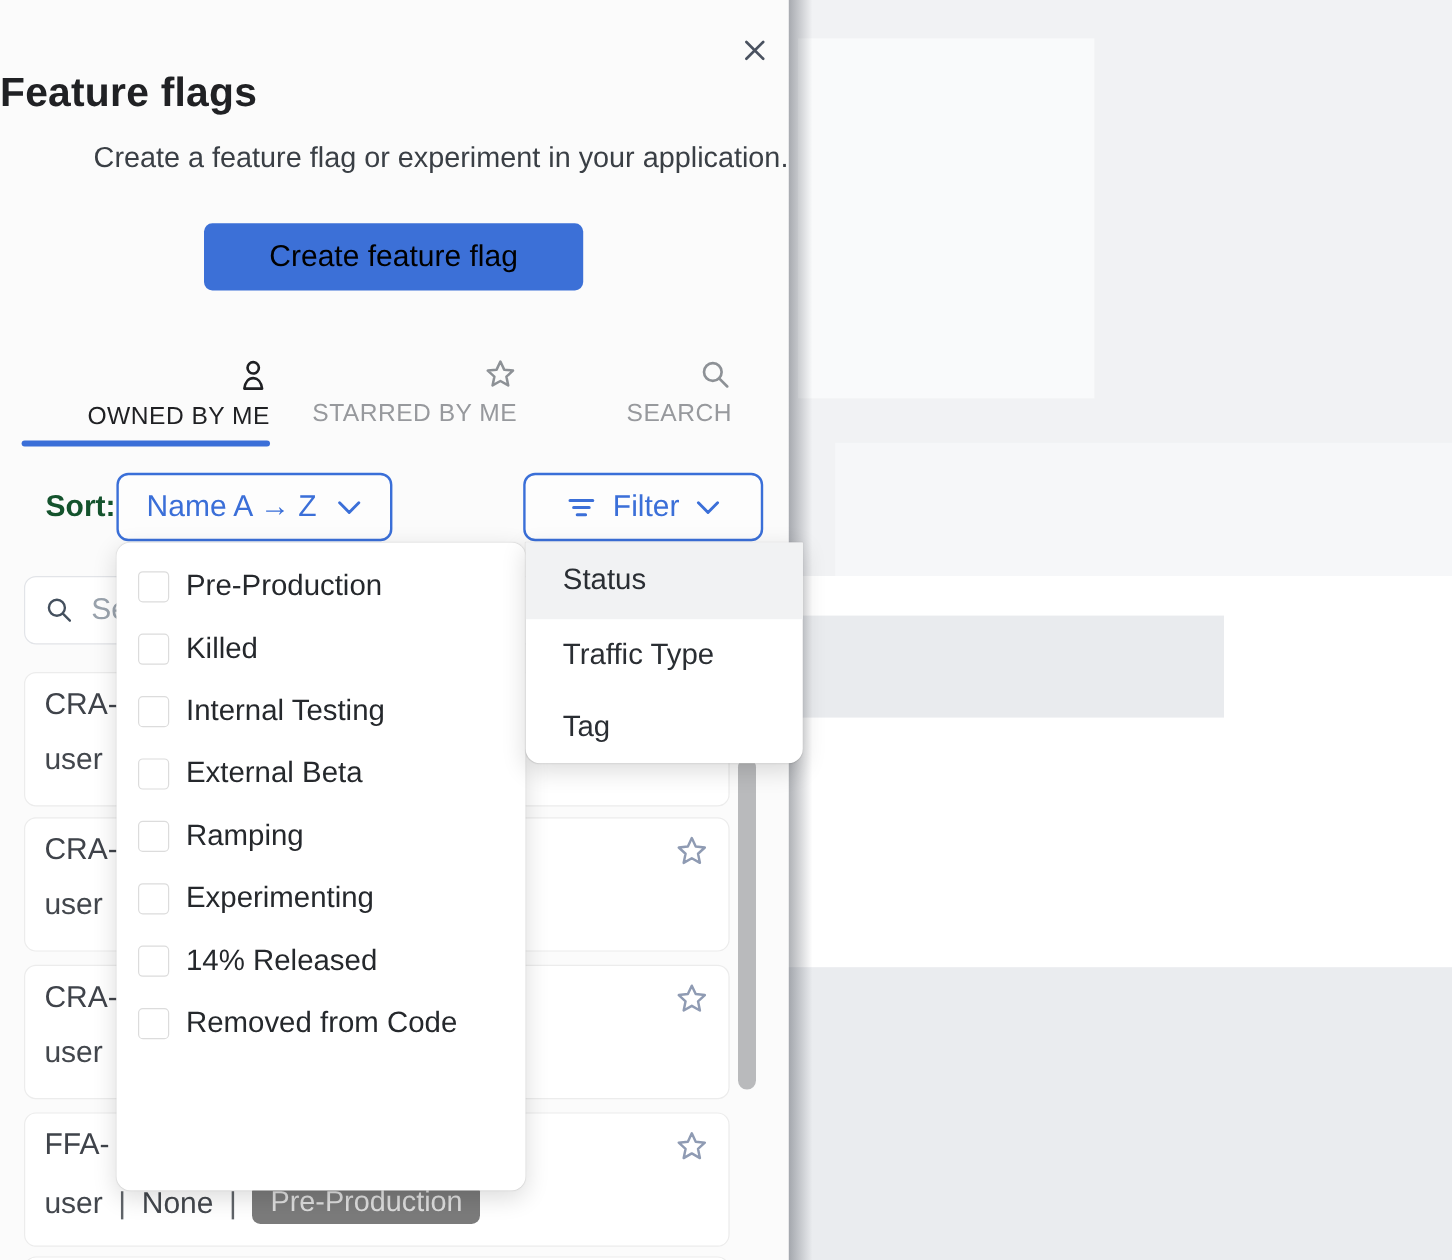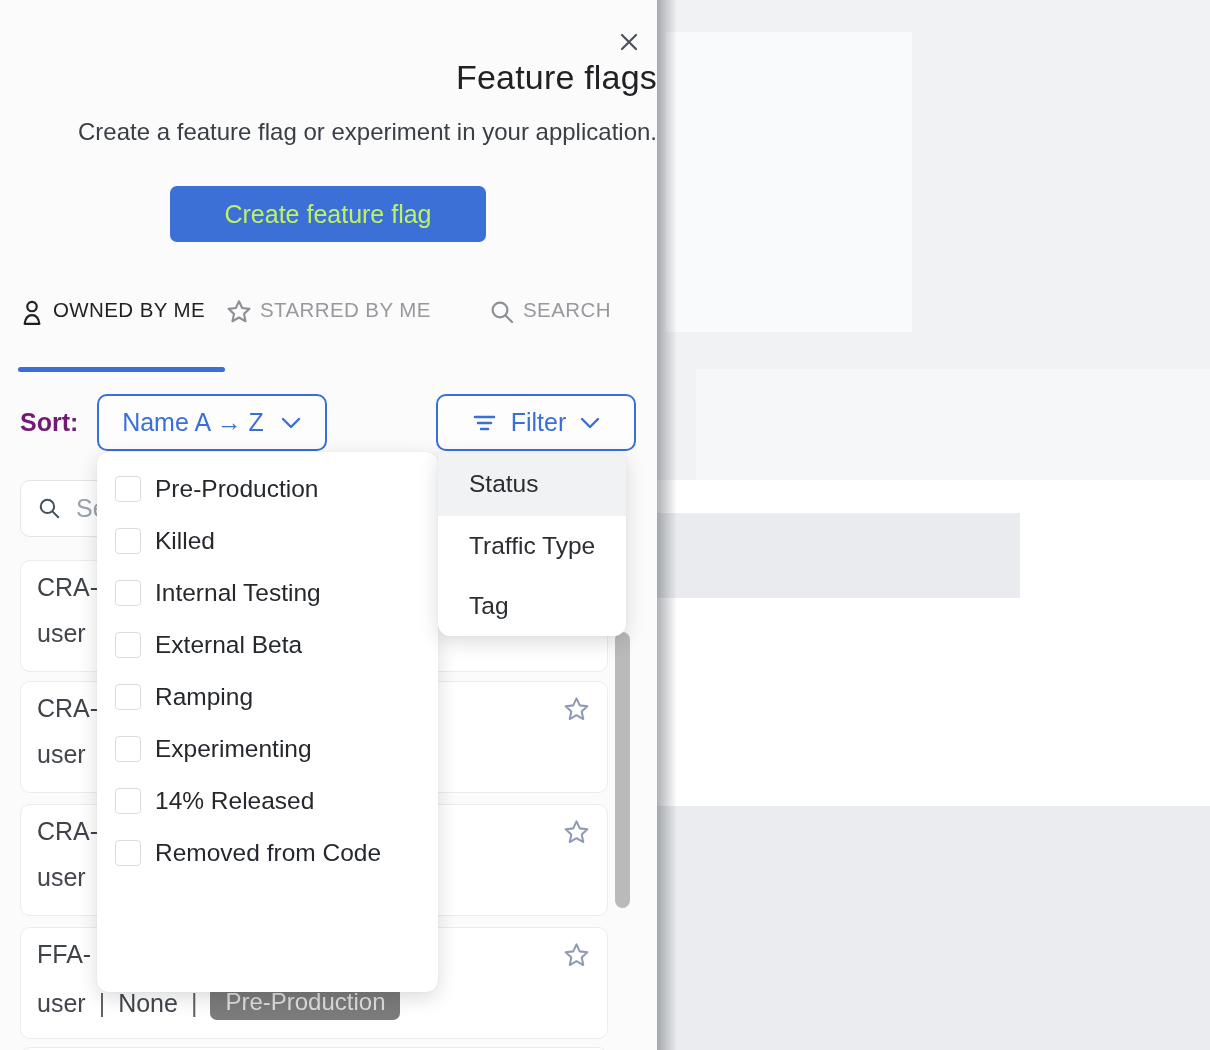--- a/index.html
+++ b/index.html
@@ -14,38 +14,38 @@
   .pg-bar{position:absolute;left:0;top:513px;width:363px;height:85px;background:#e9ebee;}
   .pg-bottom{position:absolute;left:0;top:806px;width:553px;height:244px;background:#eaecef;}
   .pg-shadow{position:absolute;left:0;top:0;width:20px;height:1050px;
     background:linear-gradient(to right, rgba(75,80,90,0.45), rgba(75,80,90,0));}
 
   
   .panel{position:absolute;left:0;top:0;width:657px;height:1050px;background:#fbfbfb;}
 
   .close-btn{position:absolute;left:616px;top:29px;width:26px;height:26px;border:none;background:transparent;
     padding:0;cursor:pointer;}
-  .panel-title{position:absolute;left:0;top:58px;width:657px;margin:0;text-align:right;
-    font-size:34px;font-weight:400;color:#202124;letter-spacing:.2px;}
+  .panel-title{position:absolute;left:0;top:58px;width:657px;margin:0;text-align:left;
+    font-size:34px;font-weight:700;color:#202124;letter-spacing:.2px;}
   .panel-subtitle{position:absolute;left:0;top:118px;width:657px;margin:0;text-align:right;
     font-size:24px;color:#3a3f45;}
   .create-btn{position:absolute;left:170px;top:186px;width:316px;height:56px;border:none;border-radius:7px;
-    background:#3c70d7;color:#bef264;font-size:25px;cursor:pointer;text-align:center;}
-
-  
-  .tab{position:absolute;top:298px;display:flex;flex-direction:row;align-items:flex-start;gap:7px;cursor:pointer;}
+    background:#3c70d7;color:#000000;font-size:25px;cursor:pointer;text-align:center;}
+
+  
+  .tab{position:absolute;top:298px;display:flex;flex-direction:column;align-items:flex-end;gap:7px;cursor:pointer;}
   .tab .tab-label{font-size:20.5px;letter-spacing:.4px;color:#97999d;white-space:nowrap;}
   .tab.active .tab-label{color:#1f2023;}
   .tab-owned{left:18px;width:207px;}
   .tab-starred{left:225px;width:206px;}
-  .tab-search{left:488px;width:150px;}
+  .tab-search{left:460px;width:150px;}
   .tab-underline{position:absolute;left:18px;top:367px;width:207px;height:5px;background:#3b6fd8;border-radius:3px;}
 
   
-  .sort-label{position:absolute;left:20px;top:408px;font-size:25px;font-weight:700;color:#701a75;}
+  .sort-label{position:absolute;left:38px;top:408px;font-size:25px;font-weight:700;color:#14532d;}
   .dd-btn{position:absolute;top:394px;height:57px;border:2px solid #3a6fd8;border-radius:10px;background:#fdfdfd;
     display:flex;align-items:center;justify-content:center;gap:16px;cursor:pointer;}
   .dd-sort{left:97px;width:230px;}
   .dd-filter{left:436px;width:200px;gap:13px;}
   .dd-btn .dd-text{font-size:25px;color:#3b6fd8;white-space:nowrap;}
 
   
   .search-box{position:absolute;left:20px;top:480px;width:588px;height:57px;background:#ffffff;
     border:1px solid #e2e4e8;border-radius:10px;display:flex;align-items:center;gap:14px;padding:0 16px;z-index:1;}
   .search-ph{font-size:25px;color:#9aa3ad;}
@@ -66,21 +66,21 @@
   .scroll-thumb{position:absolute;left:615px;top:632px;width:15px;height:276px;background:#b9babc;border-radius:8px;z-index:2;}
 
   
   .status-dd{position:absolute;left:97px;top:452px;width:341px;height:540px;background:#ffffff;border-radius:12px;
     box-shadow:0 6px 20px rgba(0,0,0,.14), 0 0 1px rgba(0,0,0,.12);z-index:10;padding-top:11px;}
   .status-row{display:flex;align-items:center;gap:14px;height:52px;padding-left:18px;cursor:pointer;}
   .checkbox{width:26px;height:26px;border:1.6px solid #dcdcdc;border-radius:4px;background:#ffffff;flex:0 0 auto;}
   .status-row .cb-label{font-size:24.5px;color:#25282c;white-space:nowrap;}
 
   
-  .filter-dd{position:absolute;left:438px;top:452px;width:188px;background:#ffffff;border-radius:0 0 12px 12px;
+  .filter-dd{position:absolute;left:438px;top:452px;width:231px;background:#ffffff;border-radius:0 0 12px 12px;
     box-shadow:0 6px 20px rgba(0,0,0,.14), 0 0 1px rgba(0,0,0,.12);z-index:11;overflow:hidden;}
   .filter-item{display:flex;align-items:center;height:60px;padding-left:31px;font-size:24.5px;color:#2a2e33;cursor:pointer;}
   .filter-item.hl{background:#f1f2f3;height:64px;}
 
   svg{display:block;}
 </style>
 </head>
 <body>
 
 <div class="stage">

